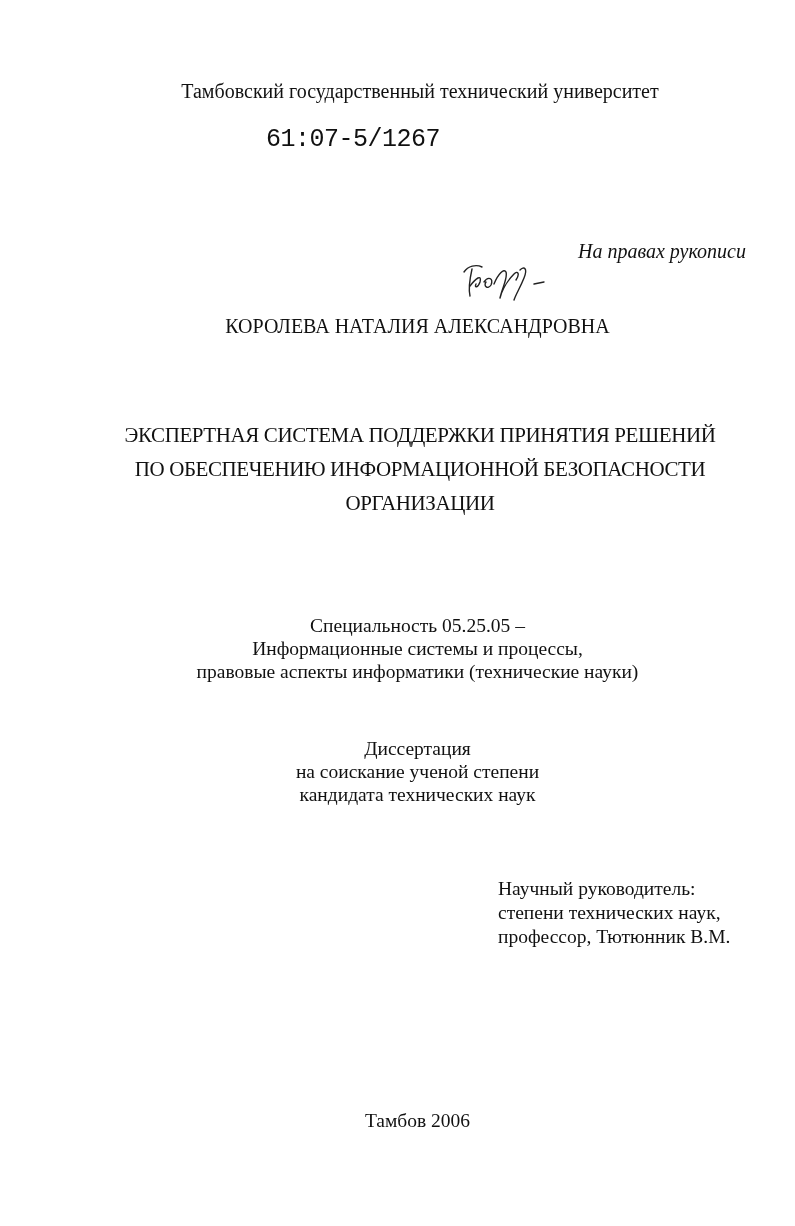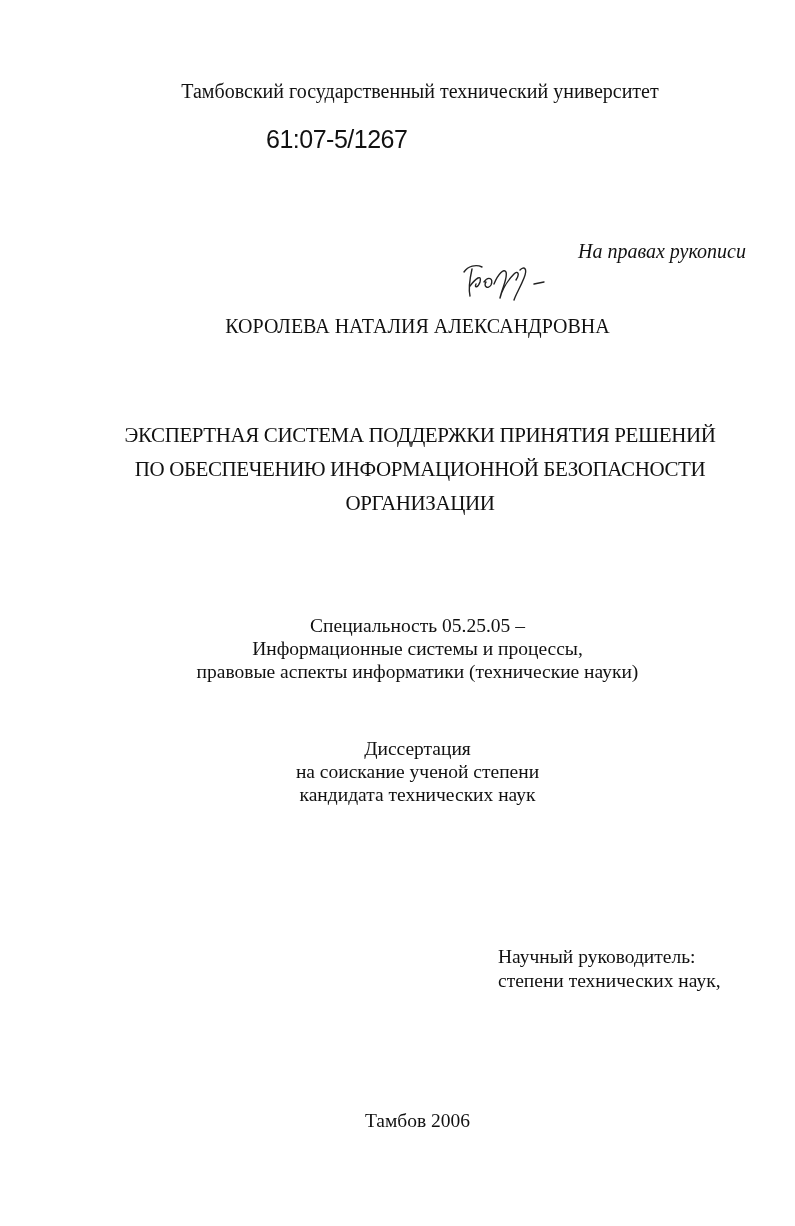--- a/index.html
+++ b/index.html
@@ -16,21 +16,21 @@
       font-family: "Liberation Serif", "DejaVu Serif", serif;
     }
     .abs { position: absolute; }
     .university {
       left: 0; width: 840px; top: 80px;
       text-align: center;
       font-size: 20px;
     }
     .catalog {
       left: 266px; top: 125px;
-      font-family: Liberation Sans, sans-serif;
+      font-family: Liberation Mono, monospace;
       font-size: 25px;
       letter-spacing: -0.5px;
     }
     .rights {
       left: 578px; top: 240px;
       font-size: 20px;
       font-style: italic;
     }
     .signature {
       left: 458px; top: 258px;
@@ -54,21 +54,21 @@
       font-size: 19.5px;
       line-height: 23px;
     }
     .degree {
       left: 0; width: 835px; top: 737px;
       text-align: center;
       font-size: 19.5px;
       line-height: 23px;
     }
     .supervisor {
-      left: 498px; top: 945px;
+      left: 498px; top: 877px;
       font-size: 19.5px;
       line-height: 24px;
     }
     .place-year {
       left: 0; width: 835px; top: 1110px;
       text-align: center;
       font-size: 19.5px;
     }
     .line { display: block; white-space: nowrap; }
   </style>
@@ -109,15 +109,16 @@
 
 <div class="abs degree">
   <span class="line">Диссертация</span>
   <span class="line">на соискание ученой степени</span>
   <span class="line">кандидата технических наук</span>
 </div>
 
 <div class="abs supervisor">
   <span class="line">Научный руководитель:</span>
   <span class="line">степени технических наук,</span>
+  <span class="line">профессор, Тютюнник В.М.</span>
 </div>
 
 <div class="abs place-year">Тамбов 2006</div>
 
 </body></html>

